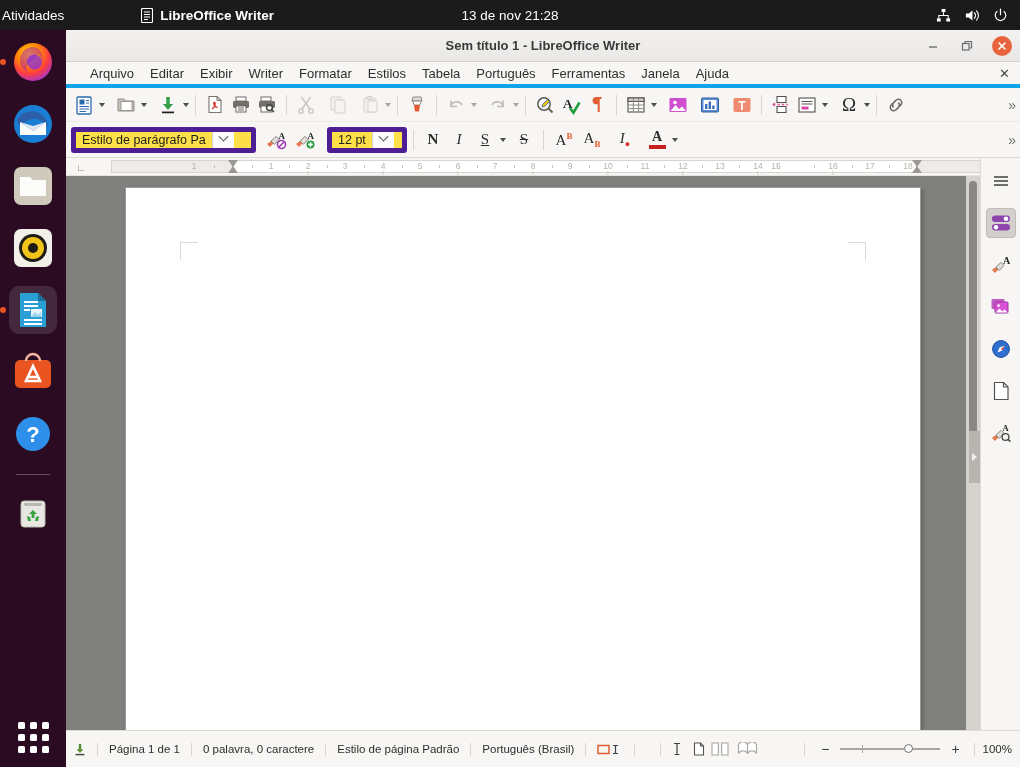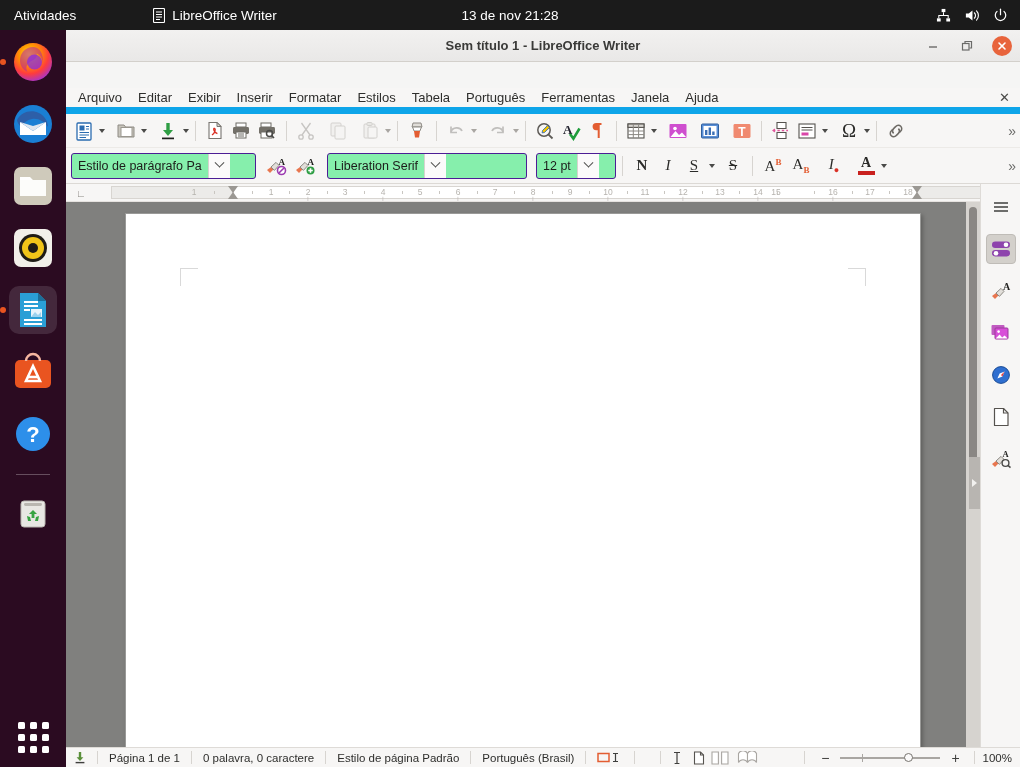--- a/index.html
+++ b/index.html
@@ -10,24 +10,24 @@
     background: #2c001e;
   }
 
   
   #topbar {
     position: absolute; top: 0; left: 0; width: 1020px; height: 30px;
     background: #1b1b1b; color: #ffffff;
     display: flex; align-items: center;
     font-size: 13.5px;
   }
-  #topbar .activities { margin-left: 14px; cursor: pointer; text-align: center; }
+  #topbar .activities { margin-left: 2px; cursor: pointer; text-align: center; }
   #topbar .appname {
     margin-left: 56px; display: flex; align-items: center; gap: 7px;
-    font-weight: normal; font-size: 13.5px; padding-left: 21px;
+    font-weight: bold; font-size: 13.5px; padding-left: 21px;
   }
   #topbar .clock {
     position: absolute; left: 0; right: 0; text-align: center;
     font-size: 13.5px; pointer-events: none;
   }
   #topbar .tray {
     position: absolute; right: 12px; display: flex; align-items: center; gap: 13px;
   }
 
   
@@ -79,23 +79,23 @@
   #titlebar .wc { position: absolute; right: 8px; display: flex; align-items: center; gap: 16px; }
   .wc-btn { width: 18px; height: 18px; display: flex; align-items: center; justify-content: center;
             font-size: 13px; color: #6b6b69; cursor: pointer; }
   .wc-close {
     width: 20px; height: 20px; border-radius: 50%; background: #e8643c; color: #fff;
     font-size: 11px; display:flex; align-items:center; justify-content:center; cursor: pointer;
   }
 
   
   #menubar {
-    height: 26px; background: #f7f6f5; border-bottom: 7px solid #0ea5e9;
-    display: flex; align-items: center; padding-left: 4px; position: relative;
-    font-size: 13px; color: #2e2e2c; margin-top: 26px;
+    height: 26px; background: #f7f6f5; border-bottom: 4px solid #0ea5e9;
+    display: flex; align-items: center; padding-left: 16px; position: relative;
+    font-size: 13px; color: #2e2e2c;
   }
   .menu-item { padding: 3px 8px; border-radius: 3px; cursor: pointer; white-space: nowrap; }
   #menubar .doc-close { position: absolute; right: 10px; font-size: 13px; color: #4a4a48; cursor: pointer; }
 
   
   .toolbar {
     background: #f7f6f5; display: flex; align-items: center;
     padding: 0 5px; position: relative;
   }
   #toolbar-std { height: 34px; border-bottom: 1px solid #eceae7; }
@@ -110,21 +110,21 @@
     width: 0; height: 0; margin-left: 2px;
     border-left: 3.5px solid transparent; border-right: 3.5px solid transparent;
     border-top: 4px solid #4a4a48; cursor: pointer;
   }
   .caret.dim { border-top-color: #a9a6a2; }
   .tb-overflow { position: absolute; right: 4px; color: #6a6a68; font-size: 14px; cursor: pointer; }
 
   
   .combo {
     display: flex; align-items: stretch; height: 26px;
-    border: 1px solid #4c1d95; border-radius: 3px; background: #86efac; overflow: hidden;
+    border: 5px solid #4c1d95; border-radius: 3px; background: #fde047; overflow: hidden;
   }
   .combo .val {
     display: flex; align-items: center; padding: 0 6px;
     font-size: 12.5px; color: #1c1c1a; white-space: nowrap; overflow: hidden;
   }
   .combo .arrow {
     width: 22px; border-left: 1px solid #d6d3cf; background: #fbfafa;
     display: flex; align-items: center; justify-content: center; cursor: pointer;
   }
   .chev { width: 7px; height: 7px; border-right: 1.6px solid #4c4c4a; border-bottom: 1.6px solid #4c4c4a;
@@ -197,21 +197,21 @@
     display: flex; flex-direction: column; align-items: center; padding-top: 8px;
   }
   .sb-btn {
     width: 30px; height: 30px; margin-bottom: 12px; border-radius: 4px;
     display: flex; align-items: center; justify-content: center; cursor: pointer;
   }
   .sb-btn.active { background: #d3d0cb; border: 1px solid #bfbcb7; }
 
   
   #statusbar {
-    height: 20px; background: #f7f6f5; border-top: 1px solid #dedbd7;
+    height: 37px; background: #f7f6f5; border-top: 1px solid #dedbd7;
     display: flex; align-items: center; font-size: 11.5px; color: #2e2e2c;
     padding-left: 8px;
   }
   .sb-sep { width: 1px; height: 13px; background: #d7d4d0; margin: 0 11px; }
   .sb-cell { white-space: nowrap; cursor: default; }
   #statusbar .right { margin-left: auto; display: flex; align-items: center; padding-right: 8px; }
   .zoom-slider { display: flex; align-items: center; gap: 0; margin: 0 5px; }
   .zs-line { width: 100px; height: 2px; background: #a9a6a2; position: relative; }
   .zs-mid { position: absolute; left: 22px; top: -3px; width: 1px; height: 8px; background: #a9a6a2; }
   .zs-knob {
@@ -385,21 +385,21 @@
           <line x1="8" y1="2" x2="2" y2="8" stroke="#fff" stroke-width="1.6" stroke-linecap="round"></line>
         </svg>
       </div>
     </div>
   </div>
 
   <div id="menubar">
     <div class="menu-item">Arquivo</div>
     <div class="menu-item">Editar</div>
     <div class="menu-item">Exibir</div>
-    <div class="menu-item">Inserir</div>
+    <div class="menu-item">Writer</div>
     <div class="menu-item">Formatar</div>
     <div class="menu-item">Estilos</div>
     <div class="menu-item">Tabela</div>
     <div class="menu-item">Português</div>
     <div class="menu-item">Ferramentas</div>
     <div class="menu-item">Janela</div>
     <div class="menu-item">Ajuda</div>
     <div class="doc-close">✕</div>
   </div>
 
@@ -629,26 +629,20 @@
       <svg width="22" height="20" viewBox="0 0 22 20">
         <path d="M2 14l4-3 2.4 2.4-3.4 3.6z" fill="#e8764f"></path>
         <path d="M6 11l5-4.6 3 3-4.6 5z" fill="#e2dfda" stroke="#8d8a84"></path>
         <text x="13.5" y="8.5" font-size="9" font-weight="bold" fill="#1f1f1d" font-family="Liberation Serif, serif">A</text>
         <circle cx="16.5" cy="14.5" r="4" fill="#2f9e44"></circle>
         <line x1="16.5" y1="12.2" x2="16.5" y2="16.8" stroke="#fff" stroke-width="1.6"></line>
         <line x1="14.2" y1="14.5" x2="18.8" y2="14.5" stroke="#fff" stroke-width="1.6"></line>
       </svg>
     </div>
 
-    <div class="combo" style="width:200px; margin-left:9px">
-      <div class="val">Liberation Serif</div>
-      <div class="arrow">
-          <span class="chev"></span>
-        </div>
-    </div>
 
     <div class="combo" style="width:80px; margin-left:9px">
       <div class="val">12 pt</div>
       <div class="arrow">
           <span class="chev"></span>
         </div>
     </div>
 
     <div class="tb-sep"></div>
 

